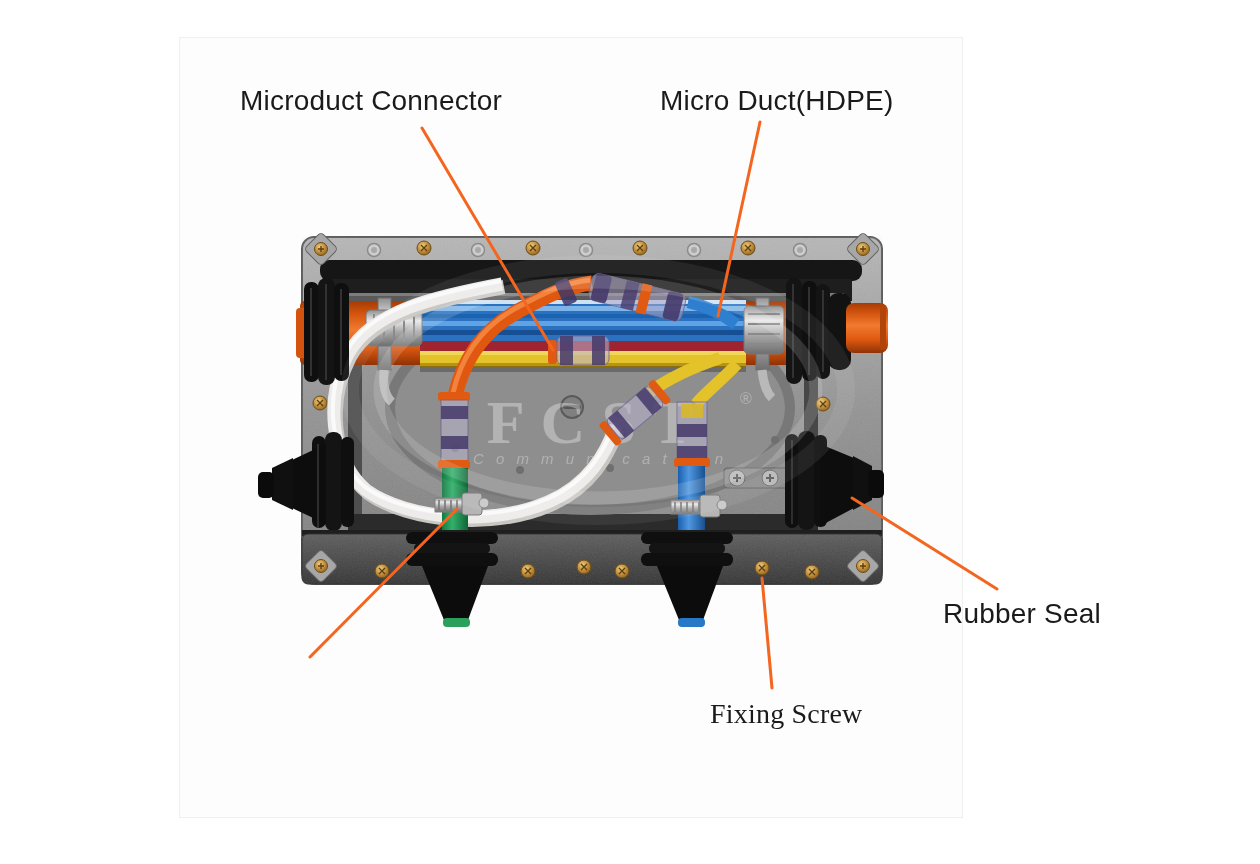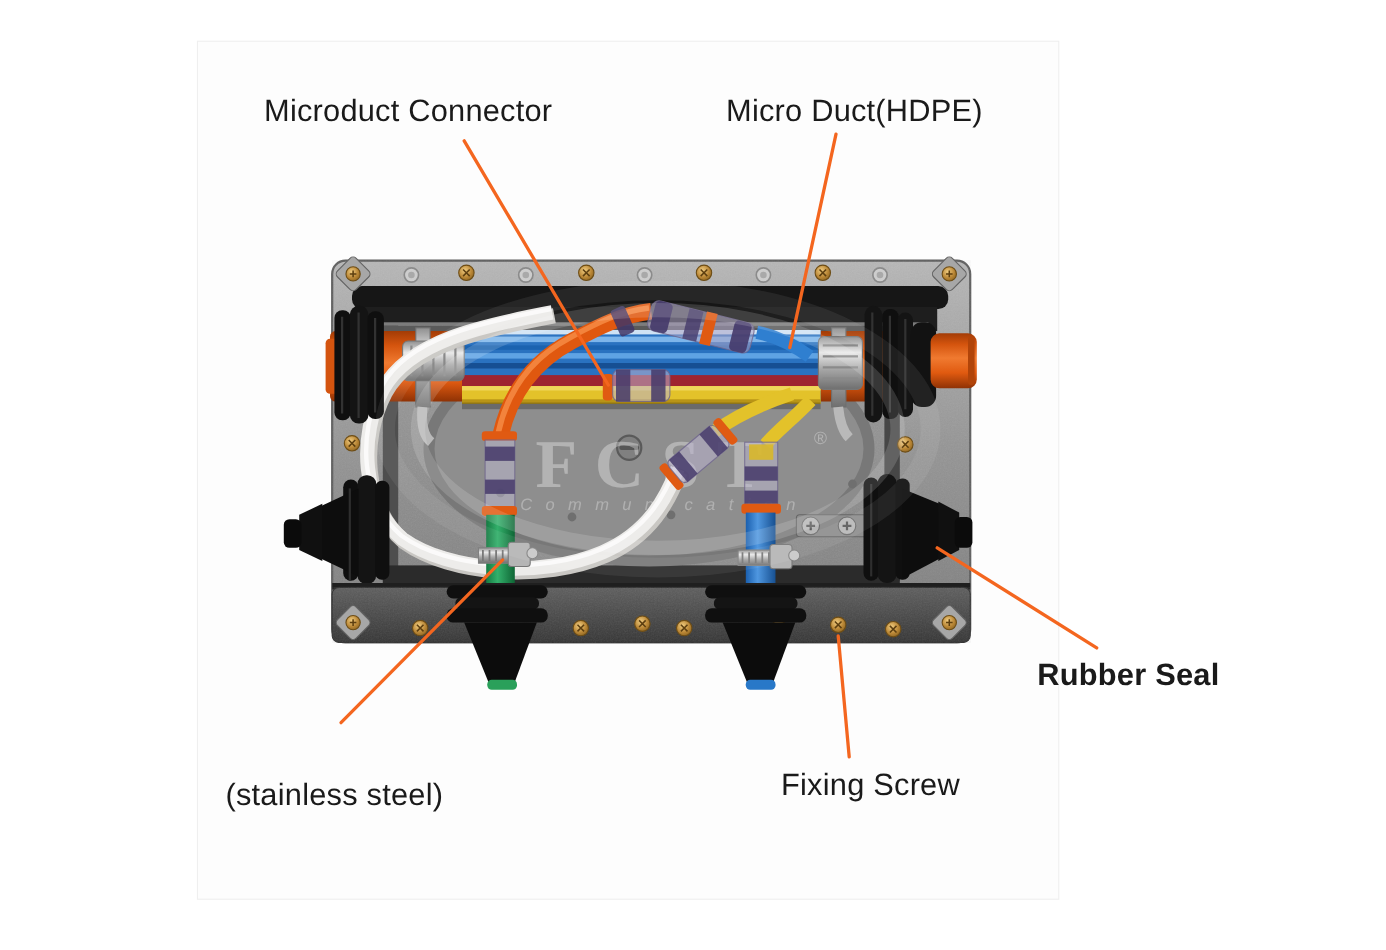--- a/index.html
+++ b/index.html
@@ -320,16 +320,15 @@
       <line x1="422" y1="128" x2="553" y2="350"></line>
       <line x1="760" y1="122" x2="718" y2="316"></line>
       <line x1="310" y1="657" x2="457" y2="509"></line>
       <line x1="772" y1="688" x2="762" y2="578"></line>
       <line x1="997" y1="589" x2="852" y2="498"></line>
     </g>
   </svg>
 
   <div class="lbl" style="left:240px;top:84px;">Microduct Connector</div>
   <div class="lbl" style="left:660px;top:84px;">Micro Duct(HDPE)</div>
-  <div class="lbl" style="left:205px;top:706px;">(stainless steel)</div>
-  <div class="lbl" style="left:710px;top:697px;">Fixing Screw</div>
-  <div class="lbl" style="left:943px;top:597px;font-weight:bold;">Rubber Seal</div>
+  <div class="lbl" style="left:710px;top:697px;font-family:Liberation Serif, serif;">Fixing Screw</div>
+  <div class="lbl" style="left:943px;top:597px;">Rubber Seal</div>
 </div>
 
 </body></html>

